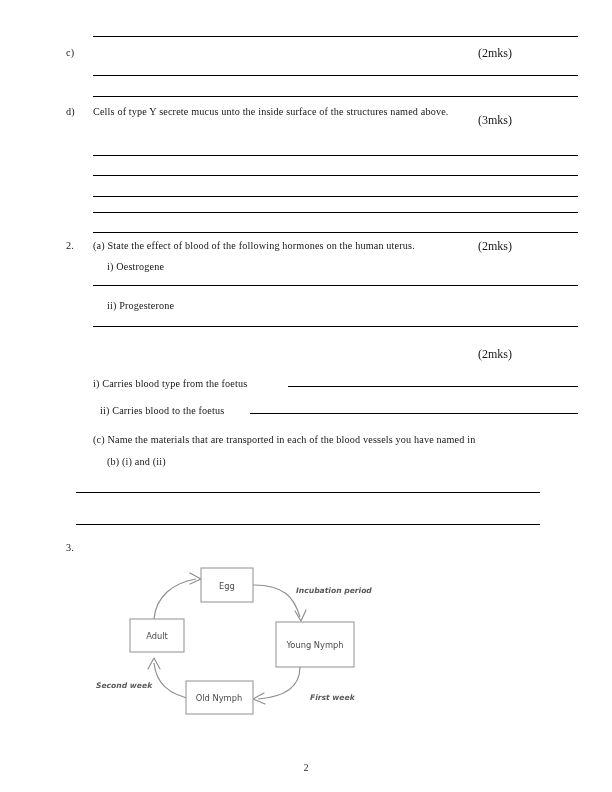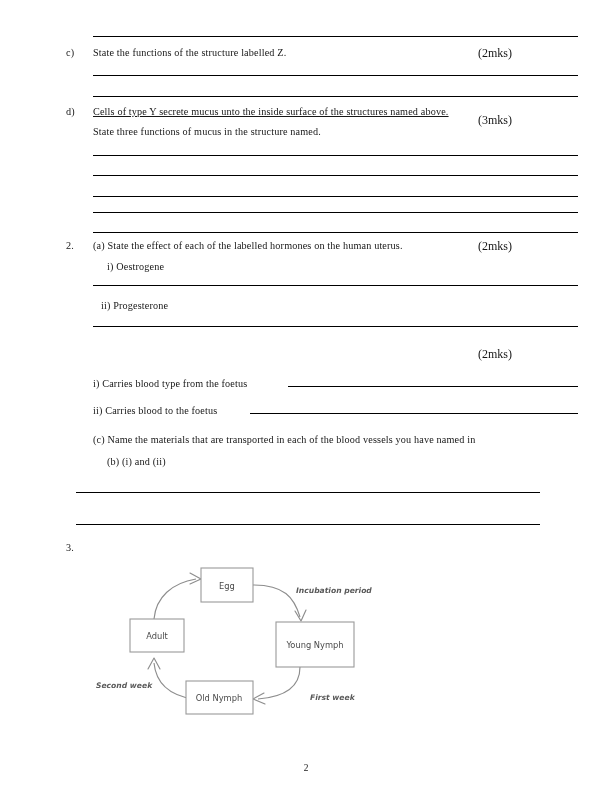--- a/index.html
+++ b/index.html
@@ -90,53 +90,51 @@
   }
 </style>
 </head>
 <body>
 
 <div class="page">
 
   <div class="rule" style="left:93px; top:36px; width:485px;"></div>
 
   <div class="txt" style="left:66px; top:47px;">c)</div>
-  <div class="txt" style="left:93px; top:47px;">State the functions of the structure labelled Z.</div>
   <div class="marks" style="left:478px; top:47px; width:100px;">(2mks)</div>
 
   <div class="rule" style="left:93px; top:75px; width:485px;"></div>
   <div class="rule" style="left:93px; top:96px; width:485px;"></div>
 
   <div class="txt" style="left:66px; top:106px;">d)</div>
-  <div class="txt" style="left:93px; top:106px;text-decoration:underline;">Cells of type Y secrete mucus unto the inside surface of the structures named above.</div>
-  <div class="txt" style="left:93px; top:126px;">State three functions of mucus in the structure named.</div>
+  <div class="txt" style="left:93px; top:106px;">Cells of type Y secrete mucus unto the inside surface of the structures named above.</div>
   <div class="marks" style="left:478px; top:114px; width:100px;">(3mks)</div>
 
   <div class="rule" style="left:93px; top:155px; width:485px;"></div>
   <div class="rule" style="left:93px; top:175px; width:485px;"></div>
   <div class="rule" style="left:93px; top:196px; width:485px;"></div>
   <div class="rule" style="left:93px; top:212px; width:485px;"></div>
   <div class="rule" style="left:93px; top:232px; width:485px;"></div>
 
   <div class="txt" style="left:66px; top:240px;">2.</div>
-  <div class="txt" style="left:93px; top:240px;">(a) State the effect of each of the labelled hormones on the human uterus.</div>
+  <div class="txt" style="left:93px; top:240px;">(a) State the effect of blood of the following hormones on the human uterus.</div>
   <div class="marks" style="left:478px; top:240px; width:100px;">(2mks)</div>
 
   <div class="txt" style="left:107px; top:261px;">i) Oestrogene</div>
   <div class="rule" style="left:93px; top:285px; width:485px;"></div>
 
-  <div class="txt" style="left:101px; top:300px;">ii) Progesterone</div>
+  <div class="txt" style="left:107px; top:300px;">ii) Progesterone</div>
   <div class="rule" style="left:93px; top:326px; width:485px;"></div>
 
   <div class="marks" style="left:478px; top:348px; width:100px;">(2mks)</div>
 
   <div class="txt" style="left:93px; top:378px;">i) Carries blood type from the foetus</div>
   <div class="rule" style="left:288px; top:386px; width:290px;"></div>
 
-  <div class="txt" style="left:93px; top:405px;font-family:Liberation Serif, serif;">ii) Carries blood to the foetus</div>
+  <div class="txt" style="left:100px; top:405px;font-family:Liberation Serif, serif;">ii) Carries blood to the foetus</div>
   <div class="rule" style="left:250px; top:413px; width:328px;"></div>
 
   <div class="txt" style="left:93px; top:434px;">(c) Name the materials that are transported in each of the blood vessels you have named in</div>
   <div class="txt" style="left:107px; top:456px;">(b) (i) and (ii)</div>
 
   <div class="rule" style="left:76px; top:492px; width:464px;"></div>
   <div class="rule" style="left:76px; top:524px; width:464px;"></div>
 
   <div class="txt" style="left:66px; top:542px;">3.</div>
 

